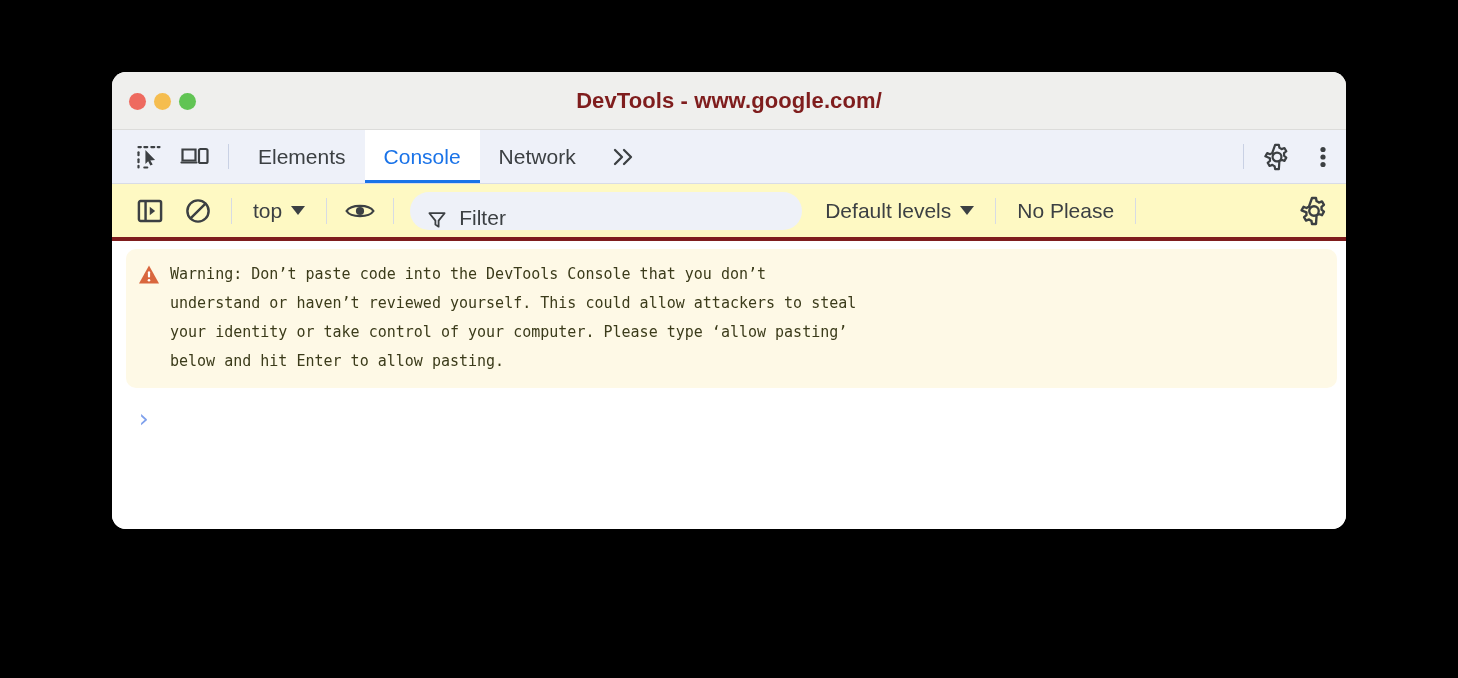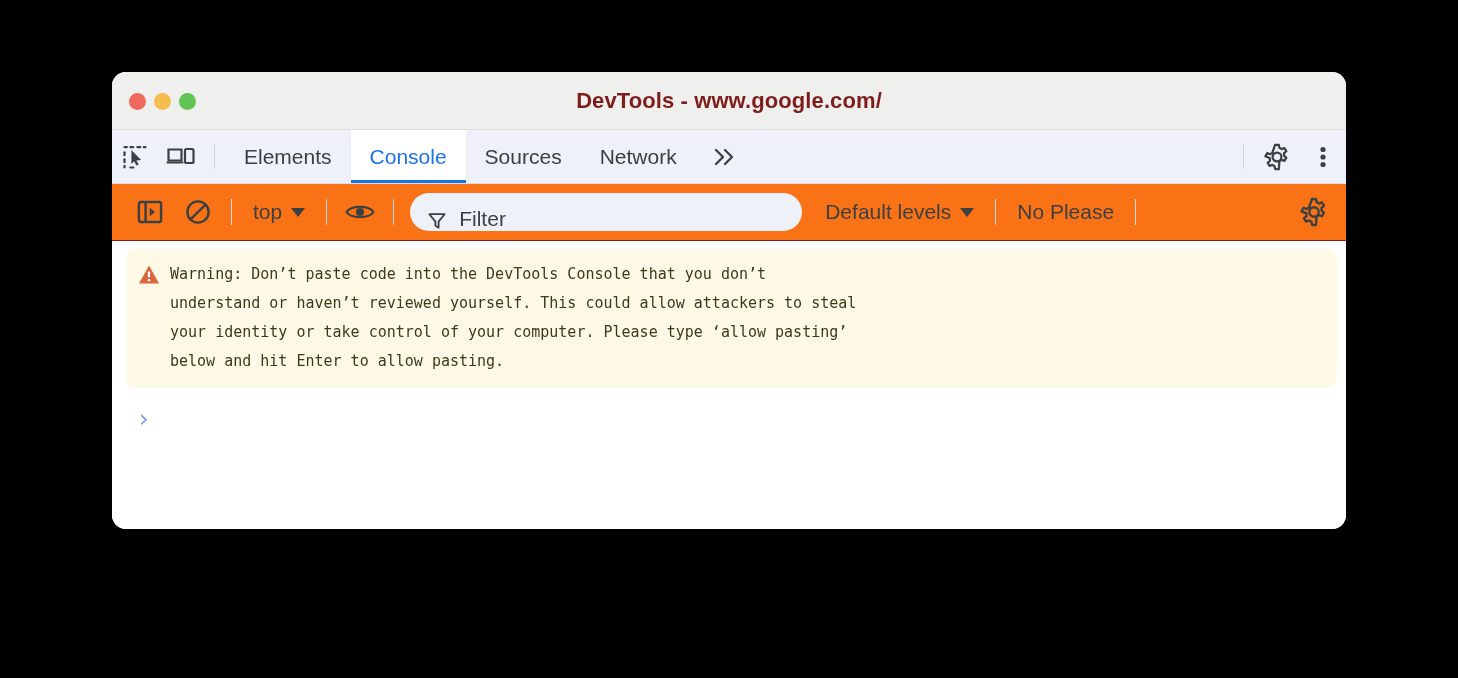--- a/index.html
+++ b/index.html
@@ -70,20 +70,21 @@
   }
 
   
   .tabbar {
     position: relative;
     height: 54px;
     background: #eef1f9;
     border-bottom: 1px solid #d8dce6;
     display: flex;
     align-items: stretch;
+    padding-left: 14px;
   }
   .tb-icon-btn {
     width: 46px;
     display: flex;
     align-items: center;
     justify-content: center;
     color: #3c4043;
   }
   .tb-sep {
     width: 1px;
@@ -120,22 +121,22 @@
   }
   .tabbar-right {
     margin-left: auto;
     display: flex;
     align-items: stretch;
   }
 
   
   .console-toolbar {
     height: 57px;
-    background: #f97316;
-    border-bottom: 1px solid #7f1d1d;
+    background: #fef9c3;
+    border-bottom: 4px solid #7f1d1d;
     display: flex;
     align-items: center;
     padding-left: 14px;
   }
   .ct-icon-btn {
     width: 48px;
     height: 48px;
     display: flex;
     align-items: center;
     justify-content: center;
@@ -274,23 +275,20 @@
         </svg>
       </div>
 
       <div class="tb-sep"></div>
 
       <div class="tab">
         <span>Elements</span>
       </div>
       <div class="tab active">
         <span>Console</span>
-      </div>
-      <div class="tab">
-        <span>Sources</span>
       </div>
       <div class="tab">
         <span>Network</span>
       </div>
 
       <div class="tab-more">
         <svg width="30" height="22" viewBox="0 0 30 22">
           <path d="M6 4 L13 11 L6 18" fill="none" stroke="#3c4043" stroke-width="2.3" stroke-linecap="round" stroke-linejoin="round"></path>
           <path d="M15 4 L22 11 L15 18" fill="none" stroke="#3c4043" stroke-width="2.3" stroke-linecap="round" stroke-linejoin="round"></path>
         </svg>

